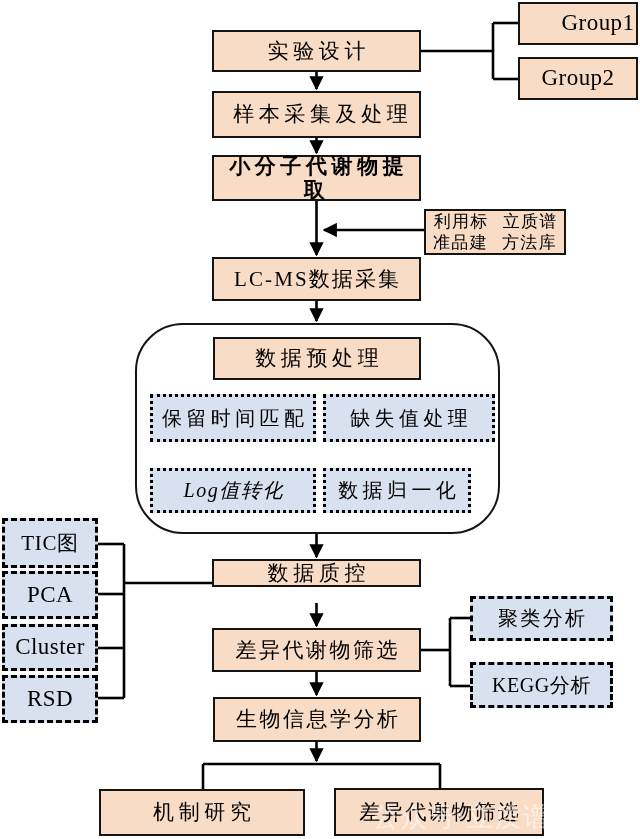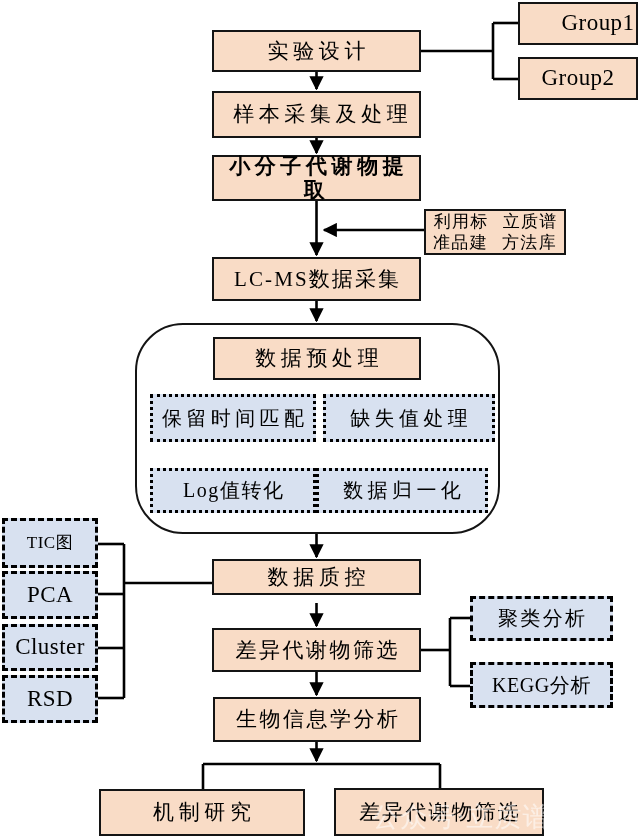--- a/index.html
+++ b/index.html
@@ -37,24 +37,24 @@
   .n-g1{left:518px;top:2px;width:120px;height:43px;padding-left:40px;}
   .n-g2{left:518px;top:57px;width:120px;height:43px;}
   .n-sample{left:212px;top:91px;width:209px;height:47px;padding-left:8px;}
   .n-extract{left:212px;top:155px;width:209px;height:46px;font-weight:bold;}
   .n-note{left:424px;top:209px;width:142px;height:46px;
           flex-direction:row;font-size:17px;letter-spacing:0.08em;text-indent:0.08em;line-height:1.25;}
   .n-lcms{left:212px;top:257px;width:209px;height:44px;letter-spacing:0.1em;text-indent:0.1em;}
   .n-pre{left:213px;top:337px;width:208px;height:43px;}
   .n-rt{left:150px;top:394px;width:166px;height:48px;font-size:20px;}
   .n-miss{left:323px;top:394px;width:172px;height:48px;font-size:20px;}
-  .n-log{left:150px;top:468px;width:166px;height:45px;font-size:20px;letter-spacing:0.08em;text-indent:0.08em;}
-  .n-norm{left:316px;top:468px;width:172px;height:45px;font-size:20px;}
-  .n-qc{left:212px;top:559px;width:209px;height:36px;}
-  .n-tic{left:2px;top:518px;width:96px;height:50px;font-size:17px;letter-spacing:0.03em;text-indent:0;}
+  .n-log{left:150px;top:468px;width:166px;height:45px;font-size:20px;letter-spacing:0.08em;text-indent:0.08em;font-style:italic;}
+  .n-norm{left:323px;top:468px;width:148px;height:45px;font-size:20px;}
+  .n-qc{left:212px;top:559px;width:209px;height:28px;}
+  .n-tic{left:2px;top:518px;width:96px;height:50px;font-size:21px;letter-spacing:0.03em;text-indent:0;}
   .n-pca{left:2px;top:571px;width:96px;height:48px;}
   .n-cluster{left:2px;top:624px;width:96px;height:47px;}
   .n-rsd{left:2px;top:675px;width:96px;height:48px;}
   .n-diff{left:212px;top:628px;width:209px;height:44px;letter-spacing:0.12em;text-indent:0.12em;}
   .n-ca{left:470px;top:596px;width:143px;height:45px;font-size:20px;letter-spacing:0.12em;text-indent:0.12em;}
   .n-kegg{left:470px;top:662px;width:143px;height:46px;font-size:20px;letter-spacing:0.03em;text-indent:0;}
   .n-bio{left:213px;top:697px;width:208px;height:45px;letter-spacing:0.12em;text-indent:0.12em;}
   .n-mech{left:99px;top:789px;width:206px;height:47px;text-align:right;}
   .n-multi{left:334px;top:788px;width:210px;height:48px;letter-spacing:0.1em;text-indent:0.1em;}
   .watermark{

